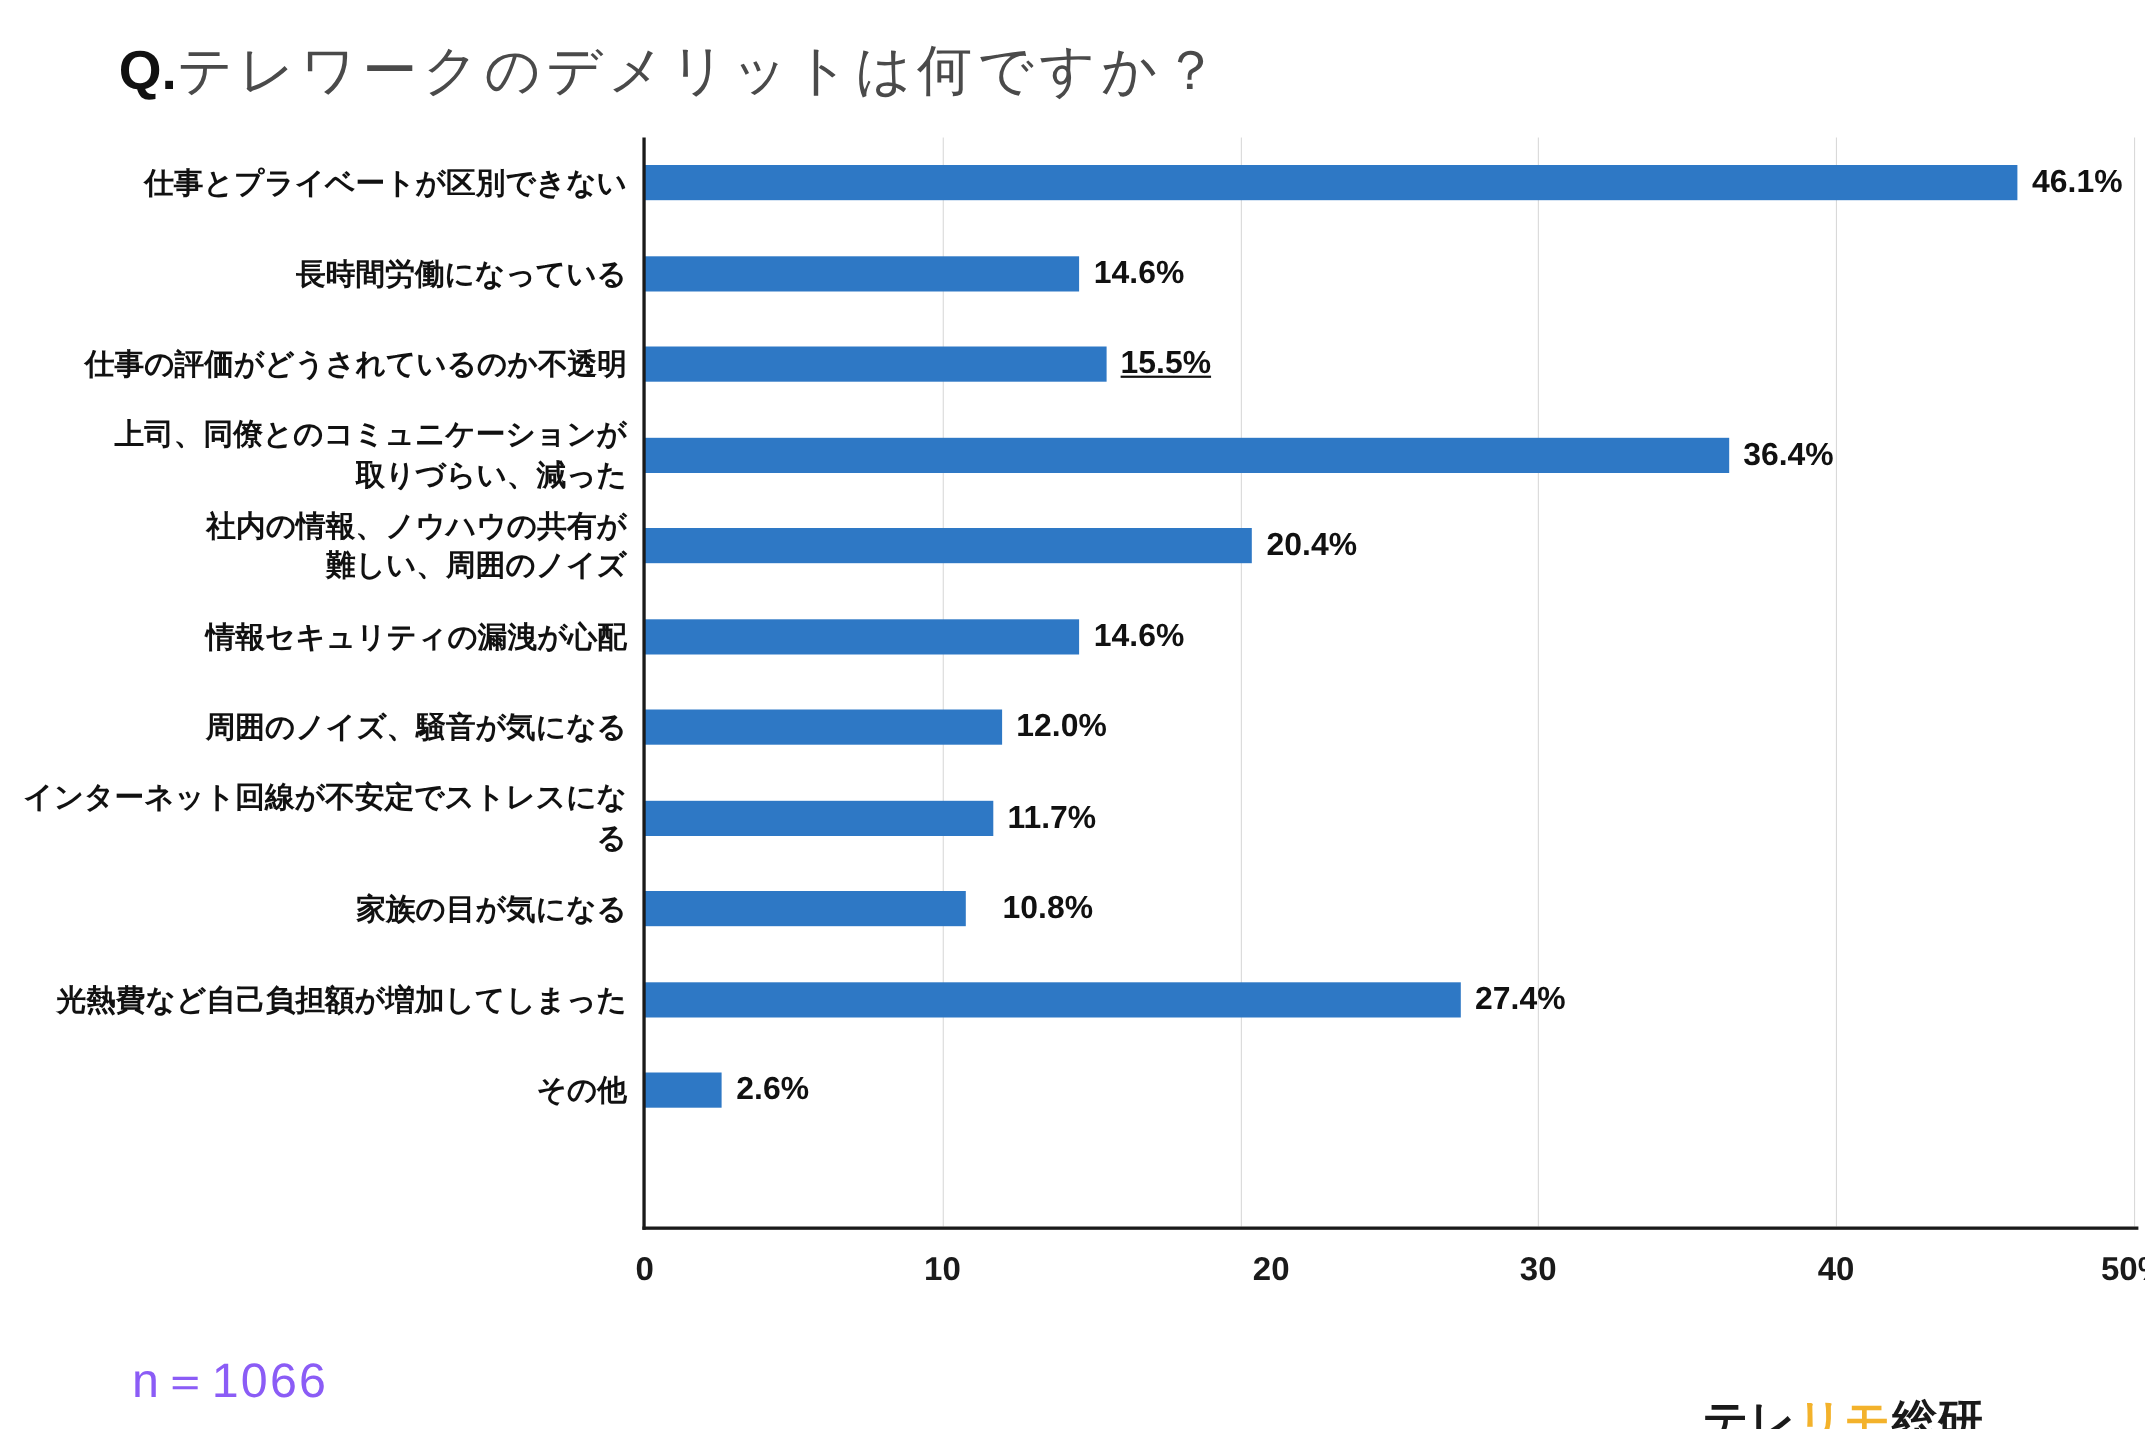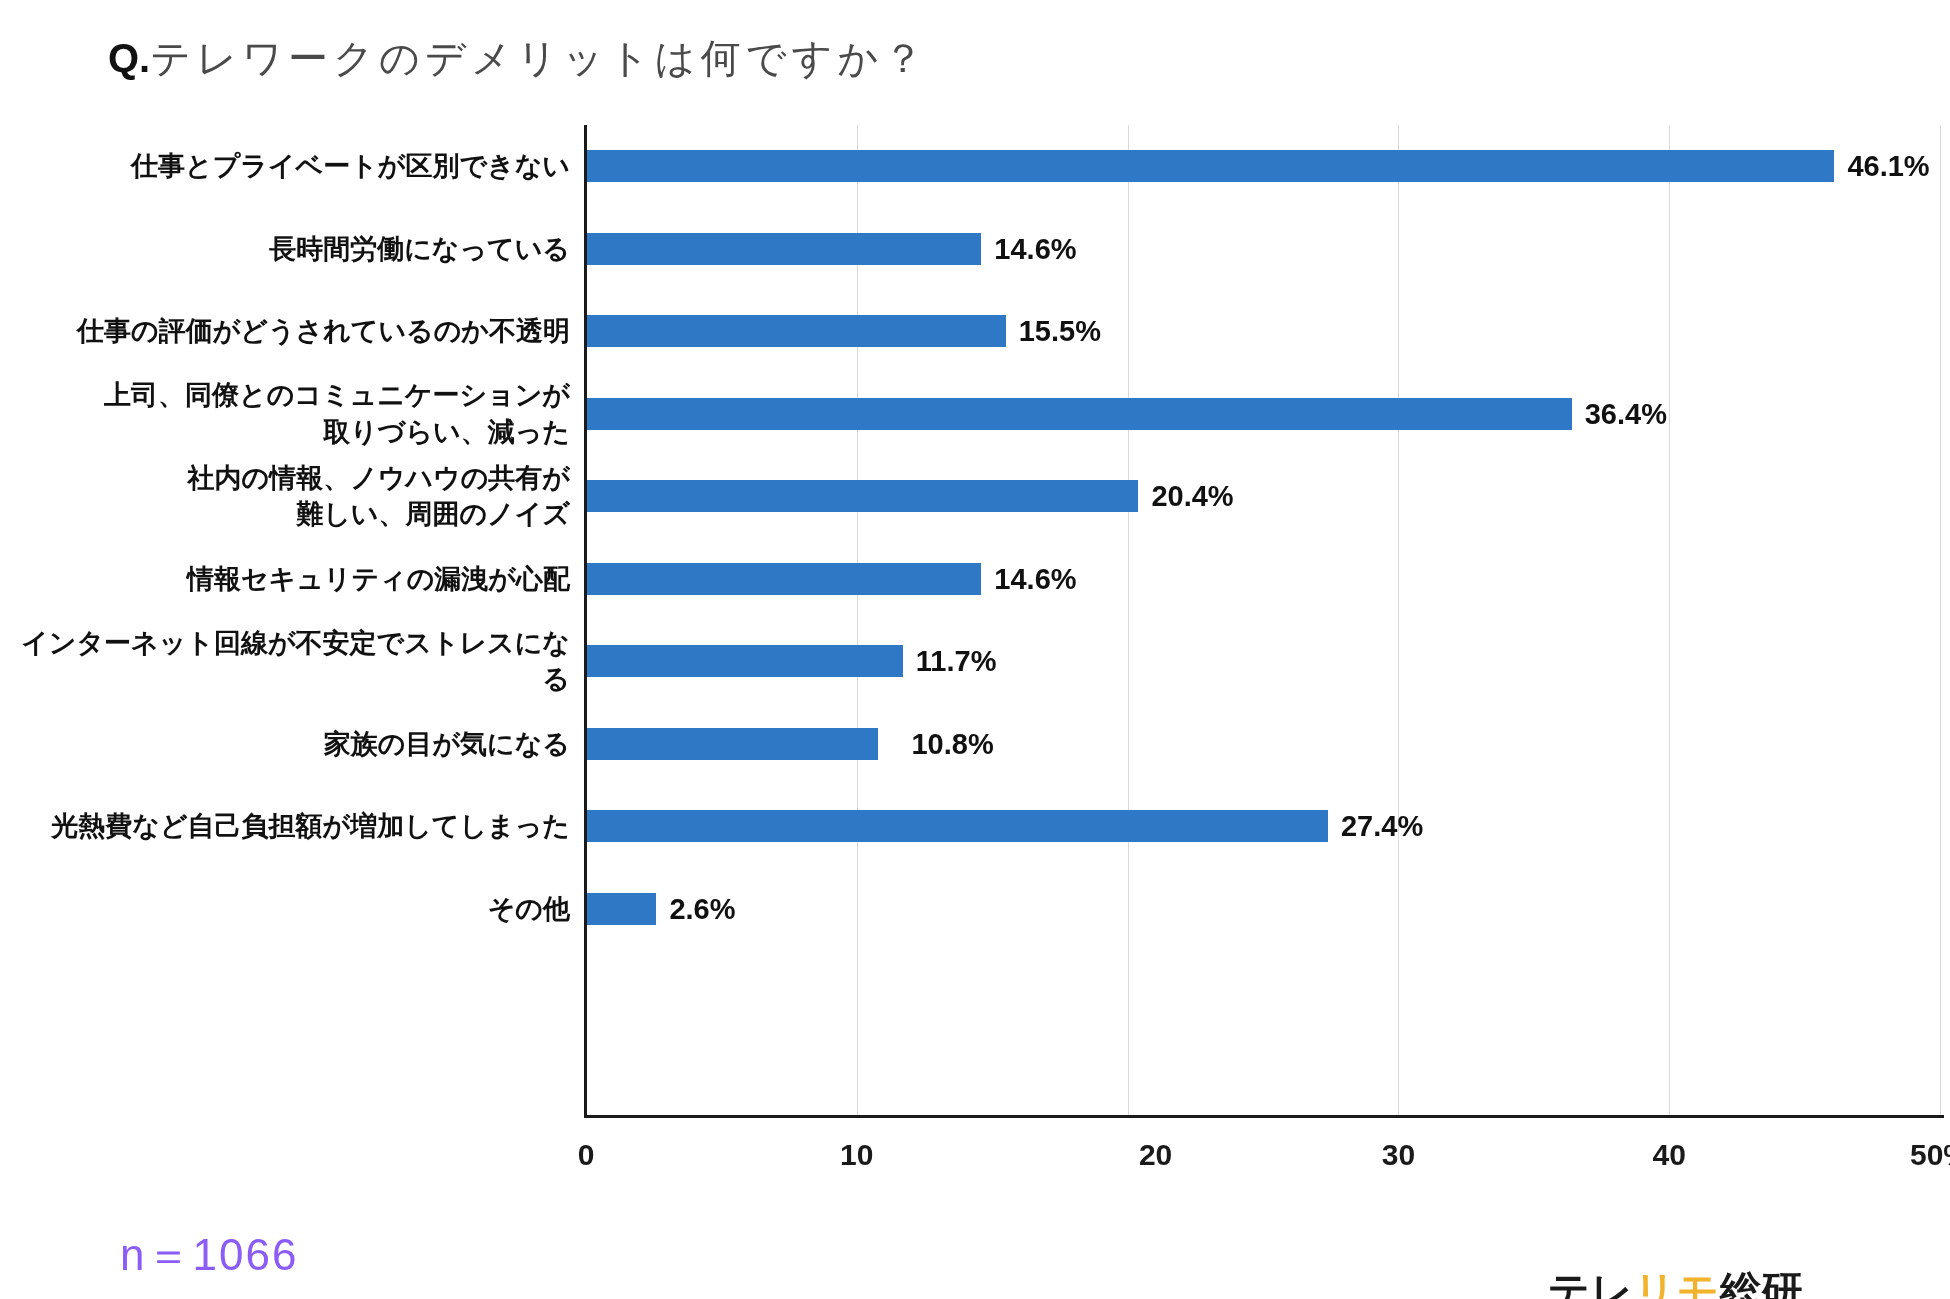--- a/index.html
+++ b/index.html
@@ -6,21 +6,21 @@
   .page{
     position:relative;
     width:1950px;height:1299px;
     background:#ffffff;
     overflow:hidden;
     font-family:"Liberation Sans", sans-serif;
   }
   
   .title{
     position:absolute;left:108px;top:34px;margin:0;
-    font-size:40px;font-weight:normal;line-height:1.2;
+    font-size:50px;font-weight:normal;line-height:1.2;
     color:#4a4a4a;letter-spacing:5px;
     white-space:nowrap;
   }
   .title .q{color:#111;font-weight:bold;letter-spacing:0;}
   
   .chart{position:absolute;left:0;top:125px;width:1944px;height:990px;}
   .grid{position:absolute;left:586px;top:0;width:1354px;height:990px;}
   .gridline{position:absolute;top:0;bottom:0;width:1px;background:#d9d9d9;}
   .rows{position:absolute;left:0;top:0;width:1940px;}
   .row{display:flex;height:82.5px;align-items:center;}
@@ -84,21 +84,21 @@
           <div class="row-label">長時間労働になっている</div>
           <div class="row-track">
             <div class="bar" style="width: 29.2%; background: rgb(46, 120, 197);"></div>
             <div class="value-label" style="left: calc(29.2% + 13px);">14.6%</div>
           </div>
         </div>
         <div class="row">
           <div class="row-label">仕事の評価がどうされているのか不透明</div>
           <div class="row-track">
             <div class="bar" style="width: 31%; background: rgb(46, 120, 197);"></div>
-            <div class="value-label" style="left: calc(31% + 13px);">15.5%</div>
+            <div class="value-label" style="left: calc(31% + 13px); text-decoration: underline;">15.5%</div>
           </div>
         </div>
         <div class="row">
           <div class="row-label">上司、同僚とのコミュニケーションが
 取りづらい、減った</div>
           <div class="row-track">
             <div class="bar" style="width: 72.8%; background: rgb(46, 120, 197);"></div>
             <div class="value-label" style="left: calc(72.8% + 13px);">36.4%</div>
           </div>
         </div>
@@ -108,20 +108,27 @@
           <div class="row-track">
             <div class="bar" style="width: 40.8%; background: rgb(46, 120, 197);"></div>
             <div class="value-label" style="left: calc(40.8% + 13px);">20.4%</div>
           </div>
         </div>
         <div class="row">
           <div class="row-label">情報セキュリティの漏洩が心配</div>
           <div class="row-track">
             <div class="bar" style="width: 29.2%; background: rgb(46, 120, 197);"></div>
             <div class="value-label" style="left: calc(29.2% + 13px);">14.6%</div>
+          </div>
+        </div>
+        <div class="row">
+          <div class="row-label">周囲のノイズ、騒音が気になる</div>
+          <div class="row-track">
+            <div class="bar" style="width: 24%; background: rgb(46, 120, 197);"></div>
+            <div class="value-label" style="left: calc(24% + 13px);">12.0%</div>
           </div>
         </div>
         <div class="row">
           <div class="row-label">インターネット回線が不安定でストレスになる</div>
           <div class="row-track">
             <div class="bar" style="width: 23.4%; background: rgb(46, 120, 197);"></div>
             <div class="value-label" style="left: calc(23.4% + 13px);">11.7%</div>
           </div>
         </div>
         <div class="row">

